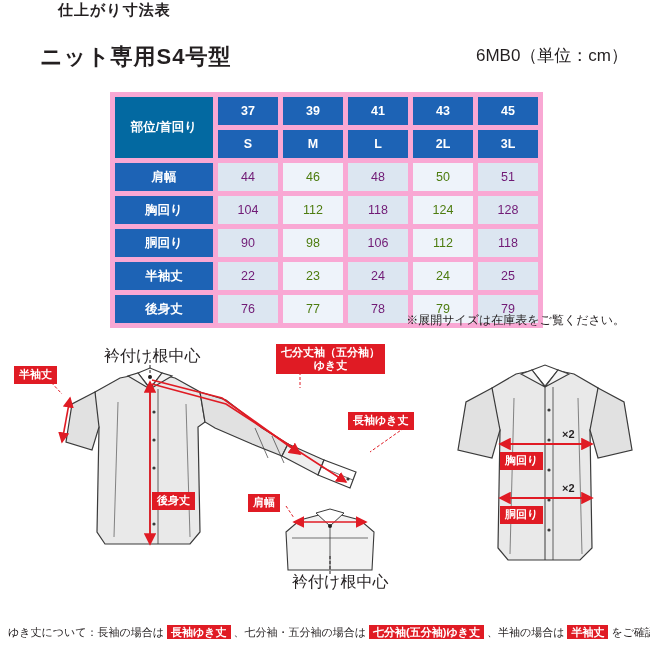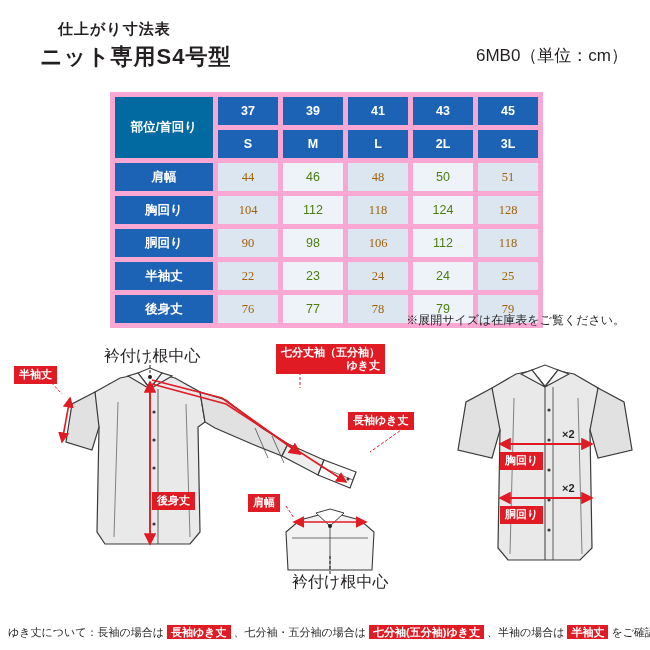--- a/index.html
+++ b/index.html
@@ -5,21 +5,21 @@
   html,body{margin:0;padding:0;}
   body{
     width:650px;height:650px;
     background:#ffffff;
     font-family:"Liberation Sans", sans-serif;
     color:#231f20;
     position:relative;
     overflow:hidden;
   }
   .title-small{
-    position:absolute;left:58px;top:20px;
+    position:absolute;left:58px;top:1px;
     font-size:15px;font-weight:bold;letter-spacing:1px;
   }
   .title-big{
     position:absolute;left:40px;top:42px;
     font-size:22px;font-weight:bold;letter-spacing:1px;
   }
   .unit{
     position:absolute;right:22px;top:44px;
     font-size:17px;
   }
@@ -38,21 +38,21 @@
   }
   td.hdr{
     background:#0369a1;color:#ffffff;font-weight:bold;
     width:96px;
   }
   td.hdr-num{
     background:#1d63b5;color:#ffffff;font-weight:bold;
     width:58px;
   }
   td.val{
-    background:#dce6f1;color:#a16207;width:58px;font-family:Liberation Serif, serif;
+    background:#dce6f1;color:#701a75;width:58px;
   }
   td.val-alt{
     background:#eef3fa;color:#4d7c0f;width:58px;
   }
   td.row-label{
     background:#1d63b5;color:#ffffff;font-weight:bold;
   }
   .note{
     position:absolute;right:25px;top:312px;
     font-size:12px;
@@ -257,21 +257,21 @@
     </g>
 
     <line x1="500" y1="112" x2="592" y2="112" stroke="#e01b24" stroke-width="1.8" marker-end="url(#ar)" marker-start="url(#arS)"></line>
 
     <line x1="500" y1="166" x2="592" y2="166" stroke="#e01b24" stroke-width="1.8" marker-end="url(#ar)" marker-start="url(#arS)"></line>
   </svg>
 
   <div class="redlabel" style="left:14px;top:34px;">半袖丈</div>
   <div class="blacklabel" style="left:104px;top:14px;">衿付け根中心</div>
 
-  <div class="redlabel two" style="left:276px;top:12px;text-align:right;">
+  <div class="redlabel two" style="left:276px;top:12px;text-align:center;">
     <span>七分丈袖（五分袖）</span><br>
     <span>ゆき丈</span>
   </div>
 
   <div class="redlabel" style="left:348px;top:80px;">長袖ゆき丈</div>
   <div class="redlabel" style="left:152px;top:160px;">後身丈</div>
   <div class="redlabel" style="left:248px;top:162px;">肩幅</div>
   <div class="blacklabel" style="left:292px;top:240px;">衿付け根中心</div>
 
   <div class="redlabel" style="left:500px;top:120px;">胸回り</div>

